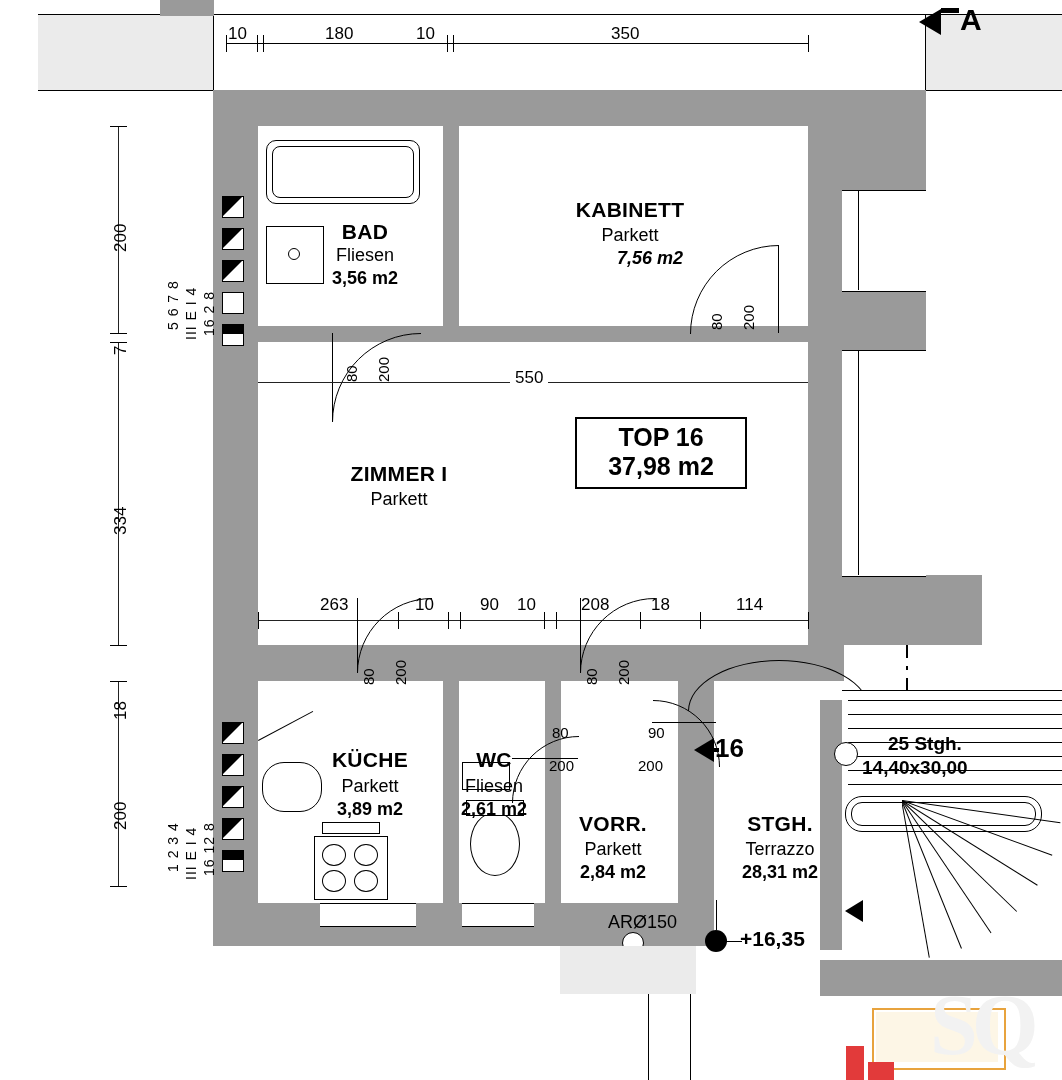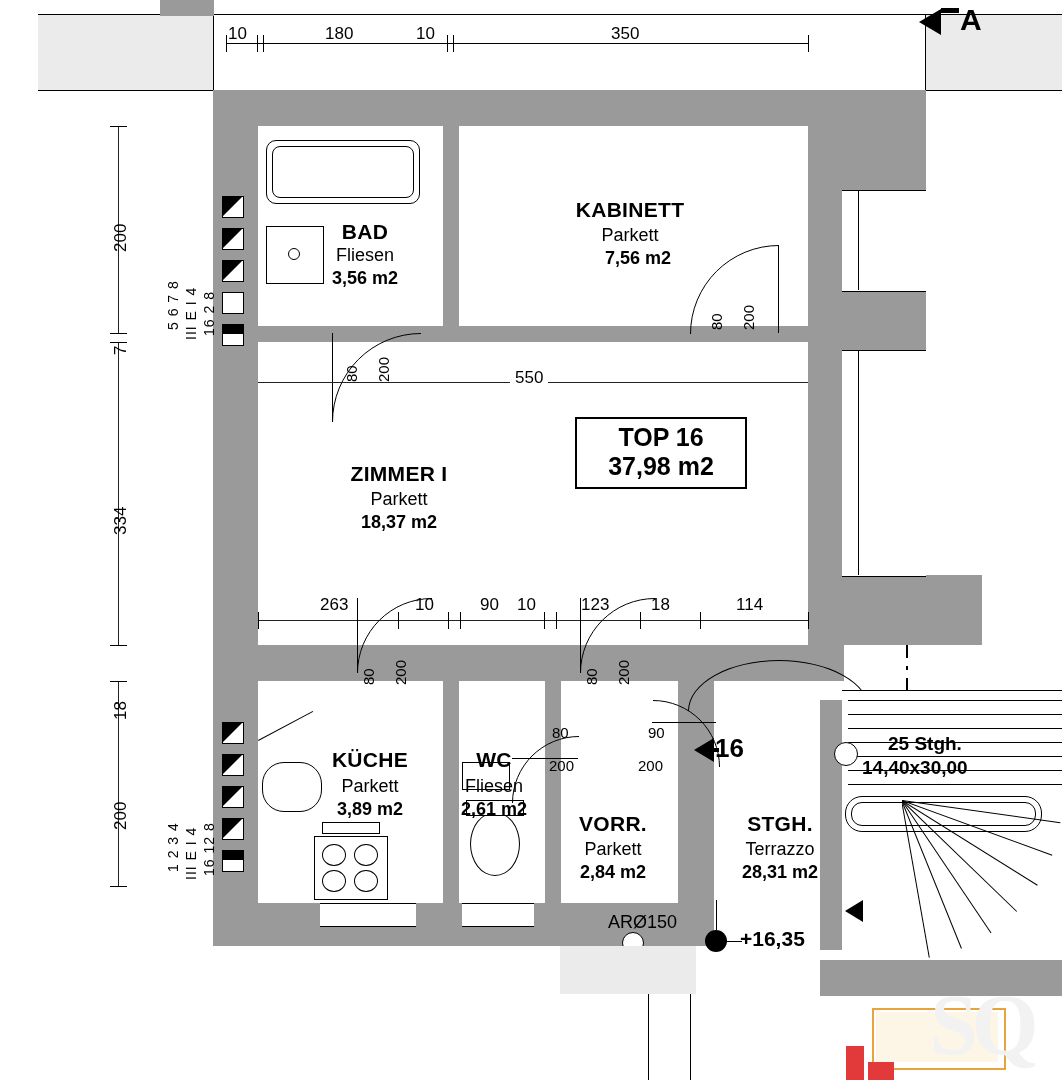--- a/index.html
+++ b/index.html
@@ -259,30 +259,29 @@
   <div class="fix" style="left:272px; top:146px; width:140px; height:50px; border-radius:8px;"></div>
   <div class="fix" style="left:266px; top:226px; width:56px; height:56px;"></div>
   <div class="fix fix-round" style="left:288px; top:248px; width:10px; height:10px;"></div>
 
   <div class="label room-name" style="left:300px; top:220px; width:130px;">BAD</div>
   <div class="label room-sub" style="left:300px; top:245px; width:130px;">Fliesen</div>
   <div class="label room-area" style="left:300px; top:268px; width:130px;">3,56 m2</div>
 
   <div class="label room-name" style="left:500px; top:198px; width:260px;">KABINETT</div>
   <div class="label room-sub" style="left:500px; top:225px; width:260px;">Parkett</div>
-  <div class="label room-area" style="left:508px; top:248px; width:260px;">7,56 m2</div>
+  <div class="label room-area" style="left:520px; top:248px; width:260px;font-style:italic;">7,56 m2</div>
 
   <div class="arc" style="left:690px; top:245px; width:176px; height:176px; border-color:#000; clip-path: polygon(0 0, 50% 0, 50% 50%, 0 50%); transform: rotate(0deg);"></div>
   <div class="abs line-v" style="left:778px; top:245px; height:88px;"></div>
   <div class="door-num" style="left:708px; top:330px;">80</div>
   <div class="door-num" style="left:740px; top:330px;">200</div>
 
   <div class="label room-name" style="left:270px; top:462px; width:258px;">ZIMMER I</div>
   <div class="label room-sub" style="left:270px; top:489px; width:258px;">Parkett</div>
-  <div class="label room-area" style="left:270px; top:512px; width:258px;">18,37 m2</div>
 
   <div class="arc" style="left:332px; top:333px; width:176px; height:176px; clip-path: polygon(0 0, 50% 0, 50% 50%, 0 50%);"></div>
   <div class="abs line-v" style="left:332px; top:333px; height:88px;"></div>
   <div class="door-num" style="left:343px; top:382px;">80</div>
   <div class="door-num" style="left:375px; top:382px;">200</div>
 
   <div class="abs thin-h" style="left:258px; top:382px; width:550px;"></div>
   <div class="dim" style="left:510px; top:368px; background:#fff; padding:0 5px;">550</div>
 
   <div class="top-box" style="left:575px; top:417px; width:148px;">
@@ -298,21 +297,21 @@
   <div class="abs tick" style="left:544px; top:612px; width:1px; height:17px;"></div>
   <div class="abs tick" style="left:556px; top:612px; width:1px; height:17px;"></div>
   <div class="abs tick" style="left:640px; top:612px; width:1px; height:17px;"></div>
   <div class="abs tick" style="left:700px; top:612px; width:1px; height:17px;"></div>
   <div class="abs tick" style="left:808px; top:612px; width:1px; height:17px;"></div>
 
   <div class="dim" style="left:316px; top:595px; background:#fff; padding:0 4px;">263</div>
   <div class="dim" style="left:412px; top:595px; background:#fff; padding:0 3px;">10</div>
   <div class="dim" style="left:477px; top:595px; background:#fff; padding:0 3px;">90</div>
   <div class="dim" style="left:514px; top:595px; background:#fff; padding:0 3px;">10</div>
-  <div class="dim" style="left:578px; top:595px; background:#fff; padding:0 3px;">123</div>
+  <div class="dim" style="left:578px; top:595px; background:#fff; padding:0 3px;">208</div>
   <div class="dim" style="left:648px; top:595px; background:#fff; padding:0 3px;">18</div>
   <div class="dim" style="left:733px; top:595px; background:#fff; padding:0 3px;">114</div>
 
   <div class="arc" style="left:357px; top:598px; width:148px; height:148px; clip-path: polygon(0 0, 50% 0, 50% 50%, 0 50%);"></div>
   <div class="abs line-v" style="left:357px; top:598px; height:74px;"></div>
   <div class="door-num" style="left:360px; top:685px;">80</div>
   <div class="door-num" style="left:392px; top:685px;">200</div>
 
   <div class="arc" style="left:580px; top:598px; width:148px; height:148px; clip-path: polygon(0 0, 50% 0, 50% 50%, 0 50%);"></div>
   <div class="abs line-v" style="left:580px; top:598px; height:74px;"></div>

